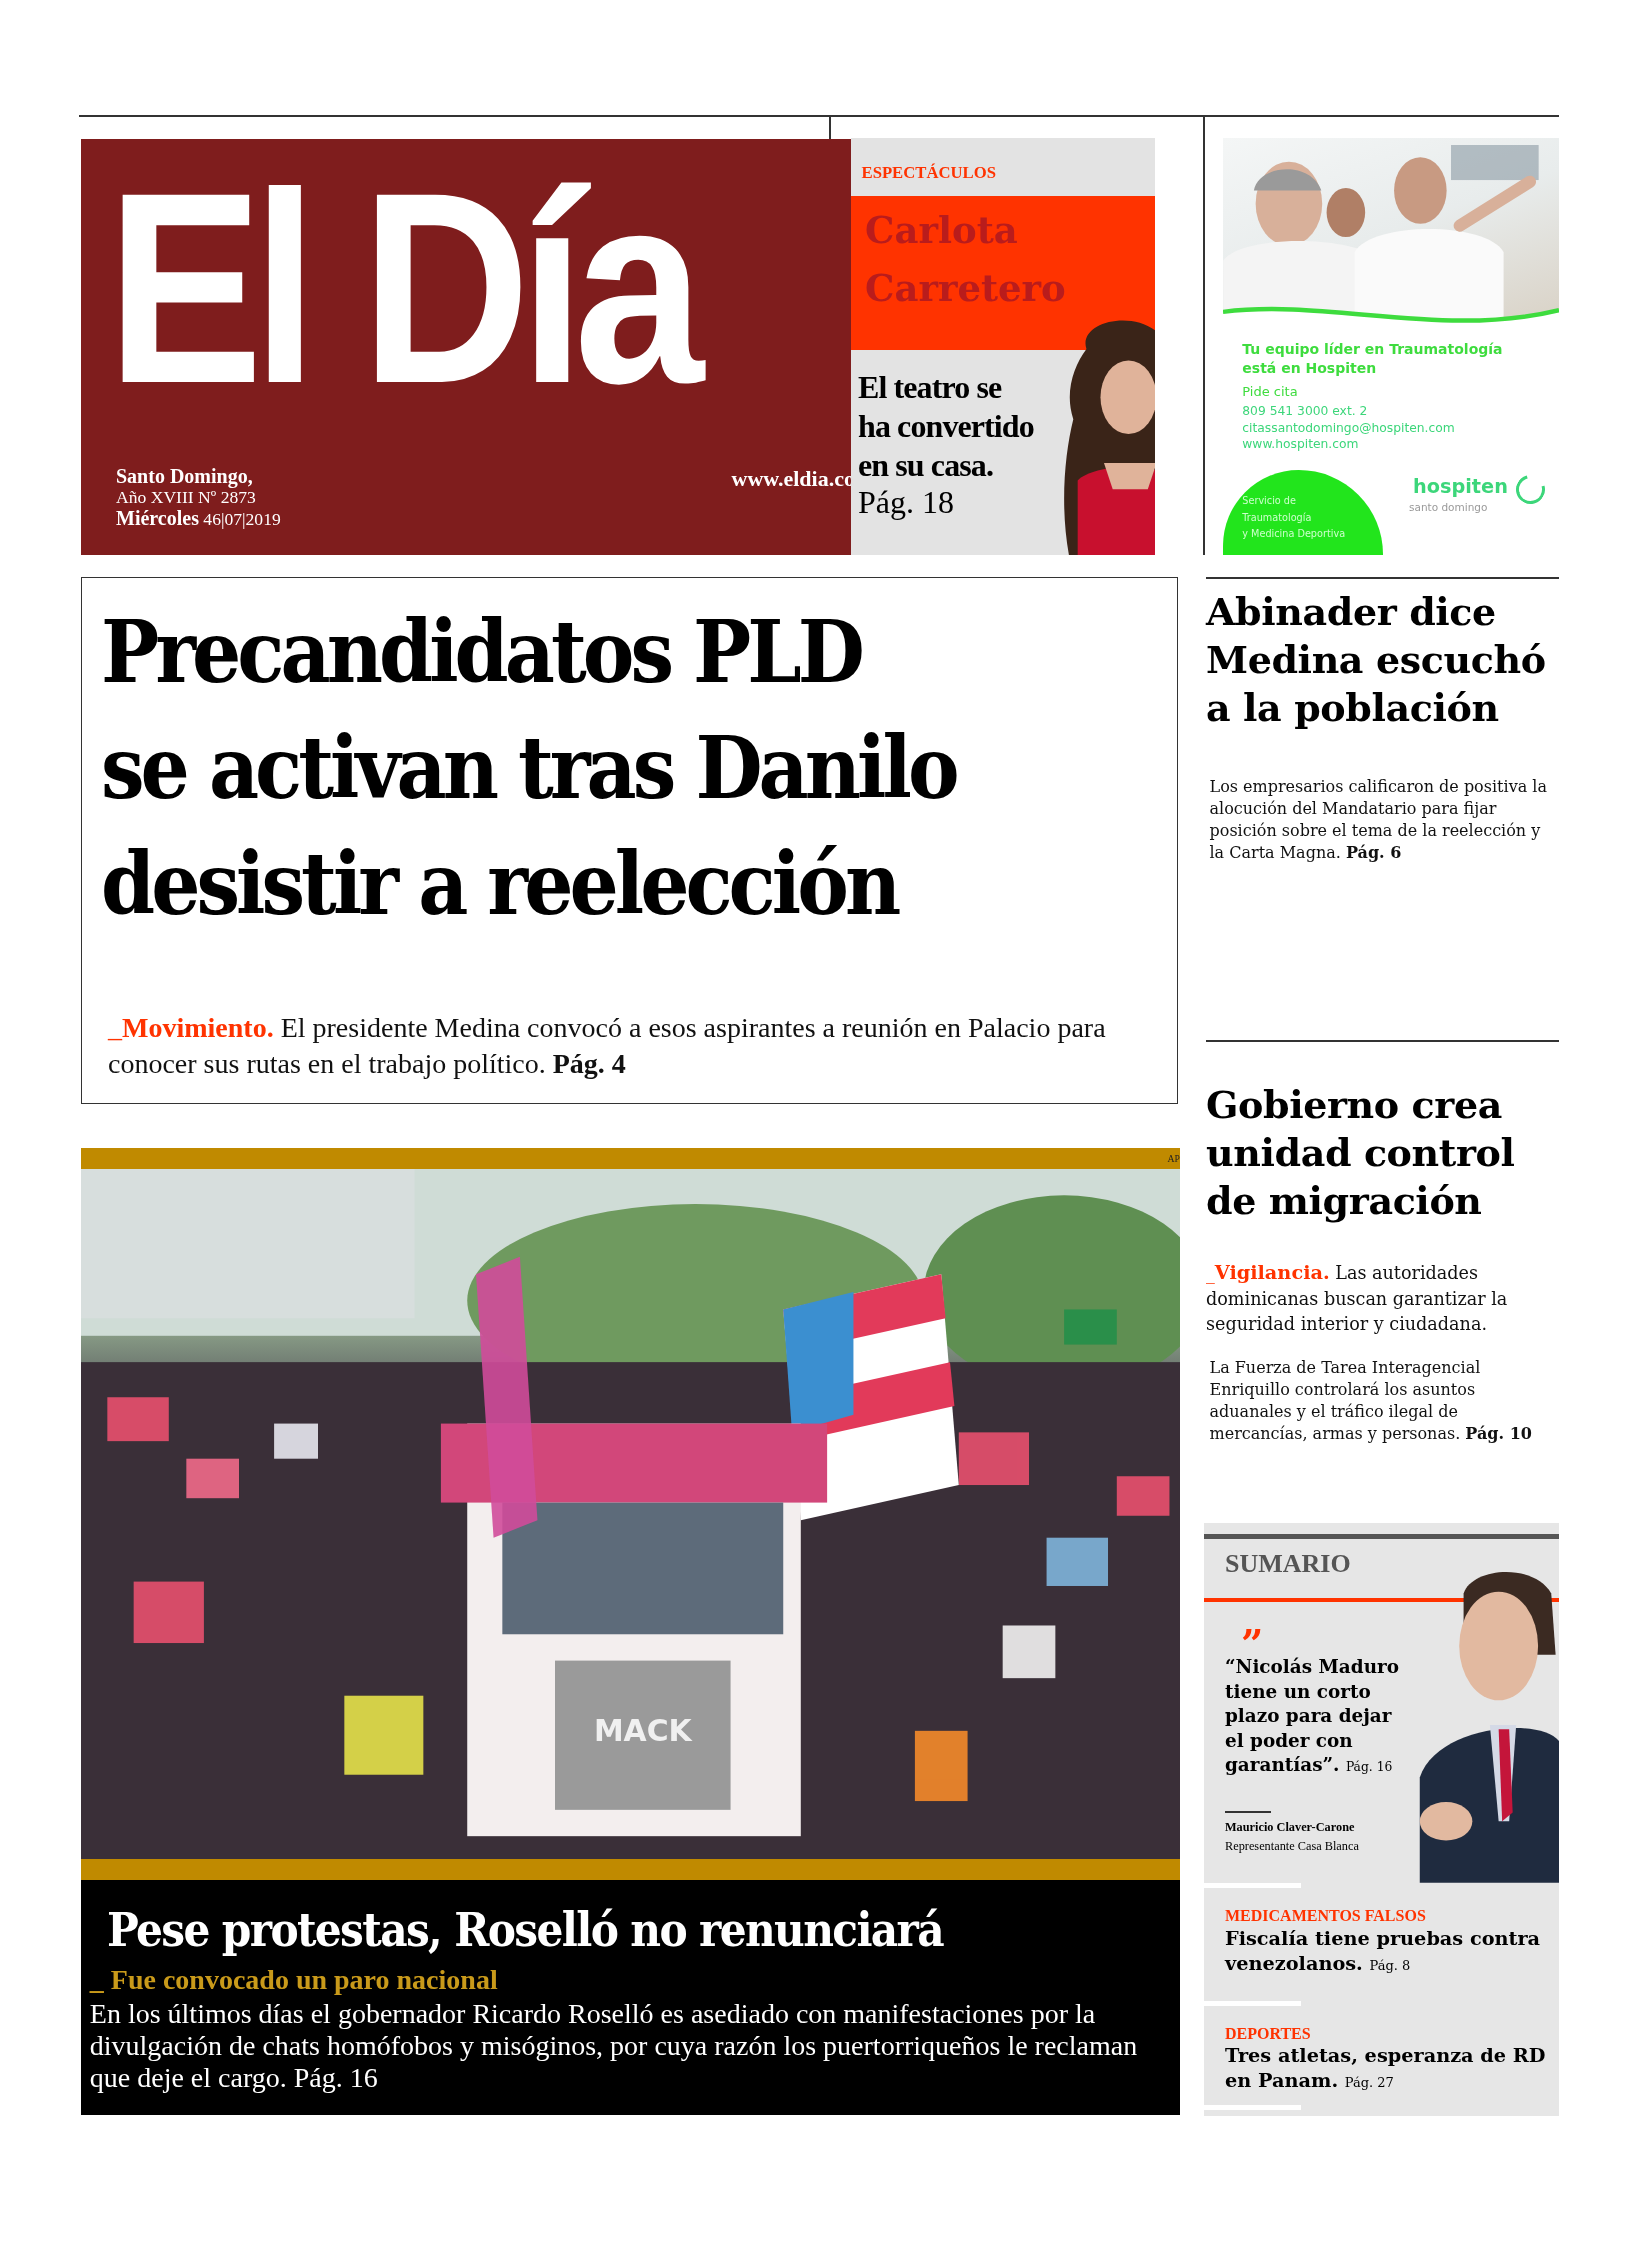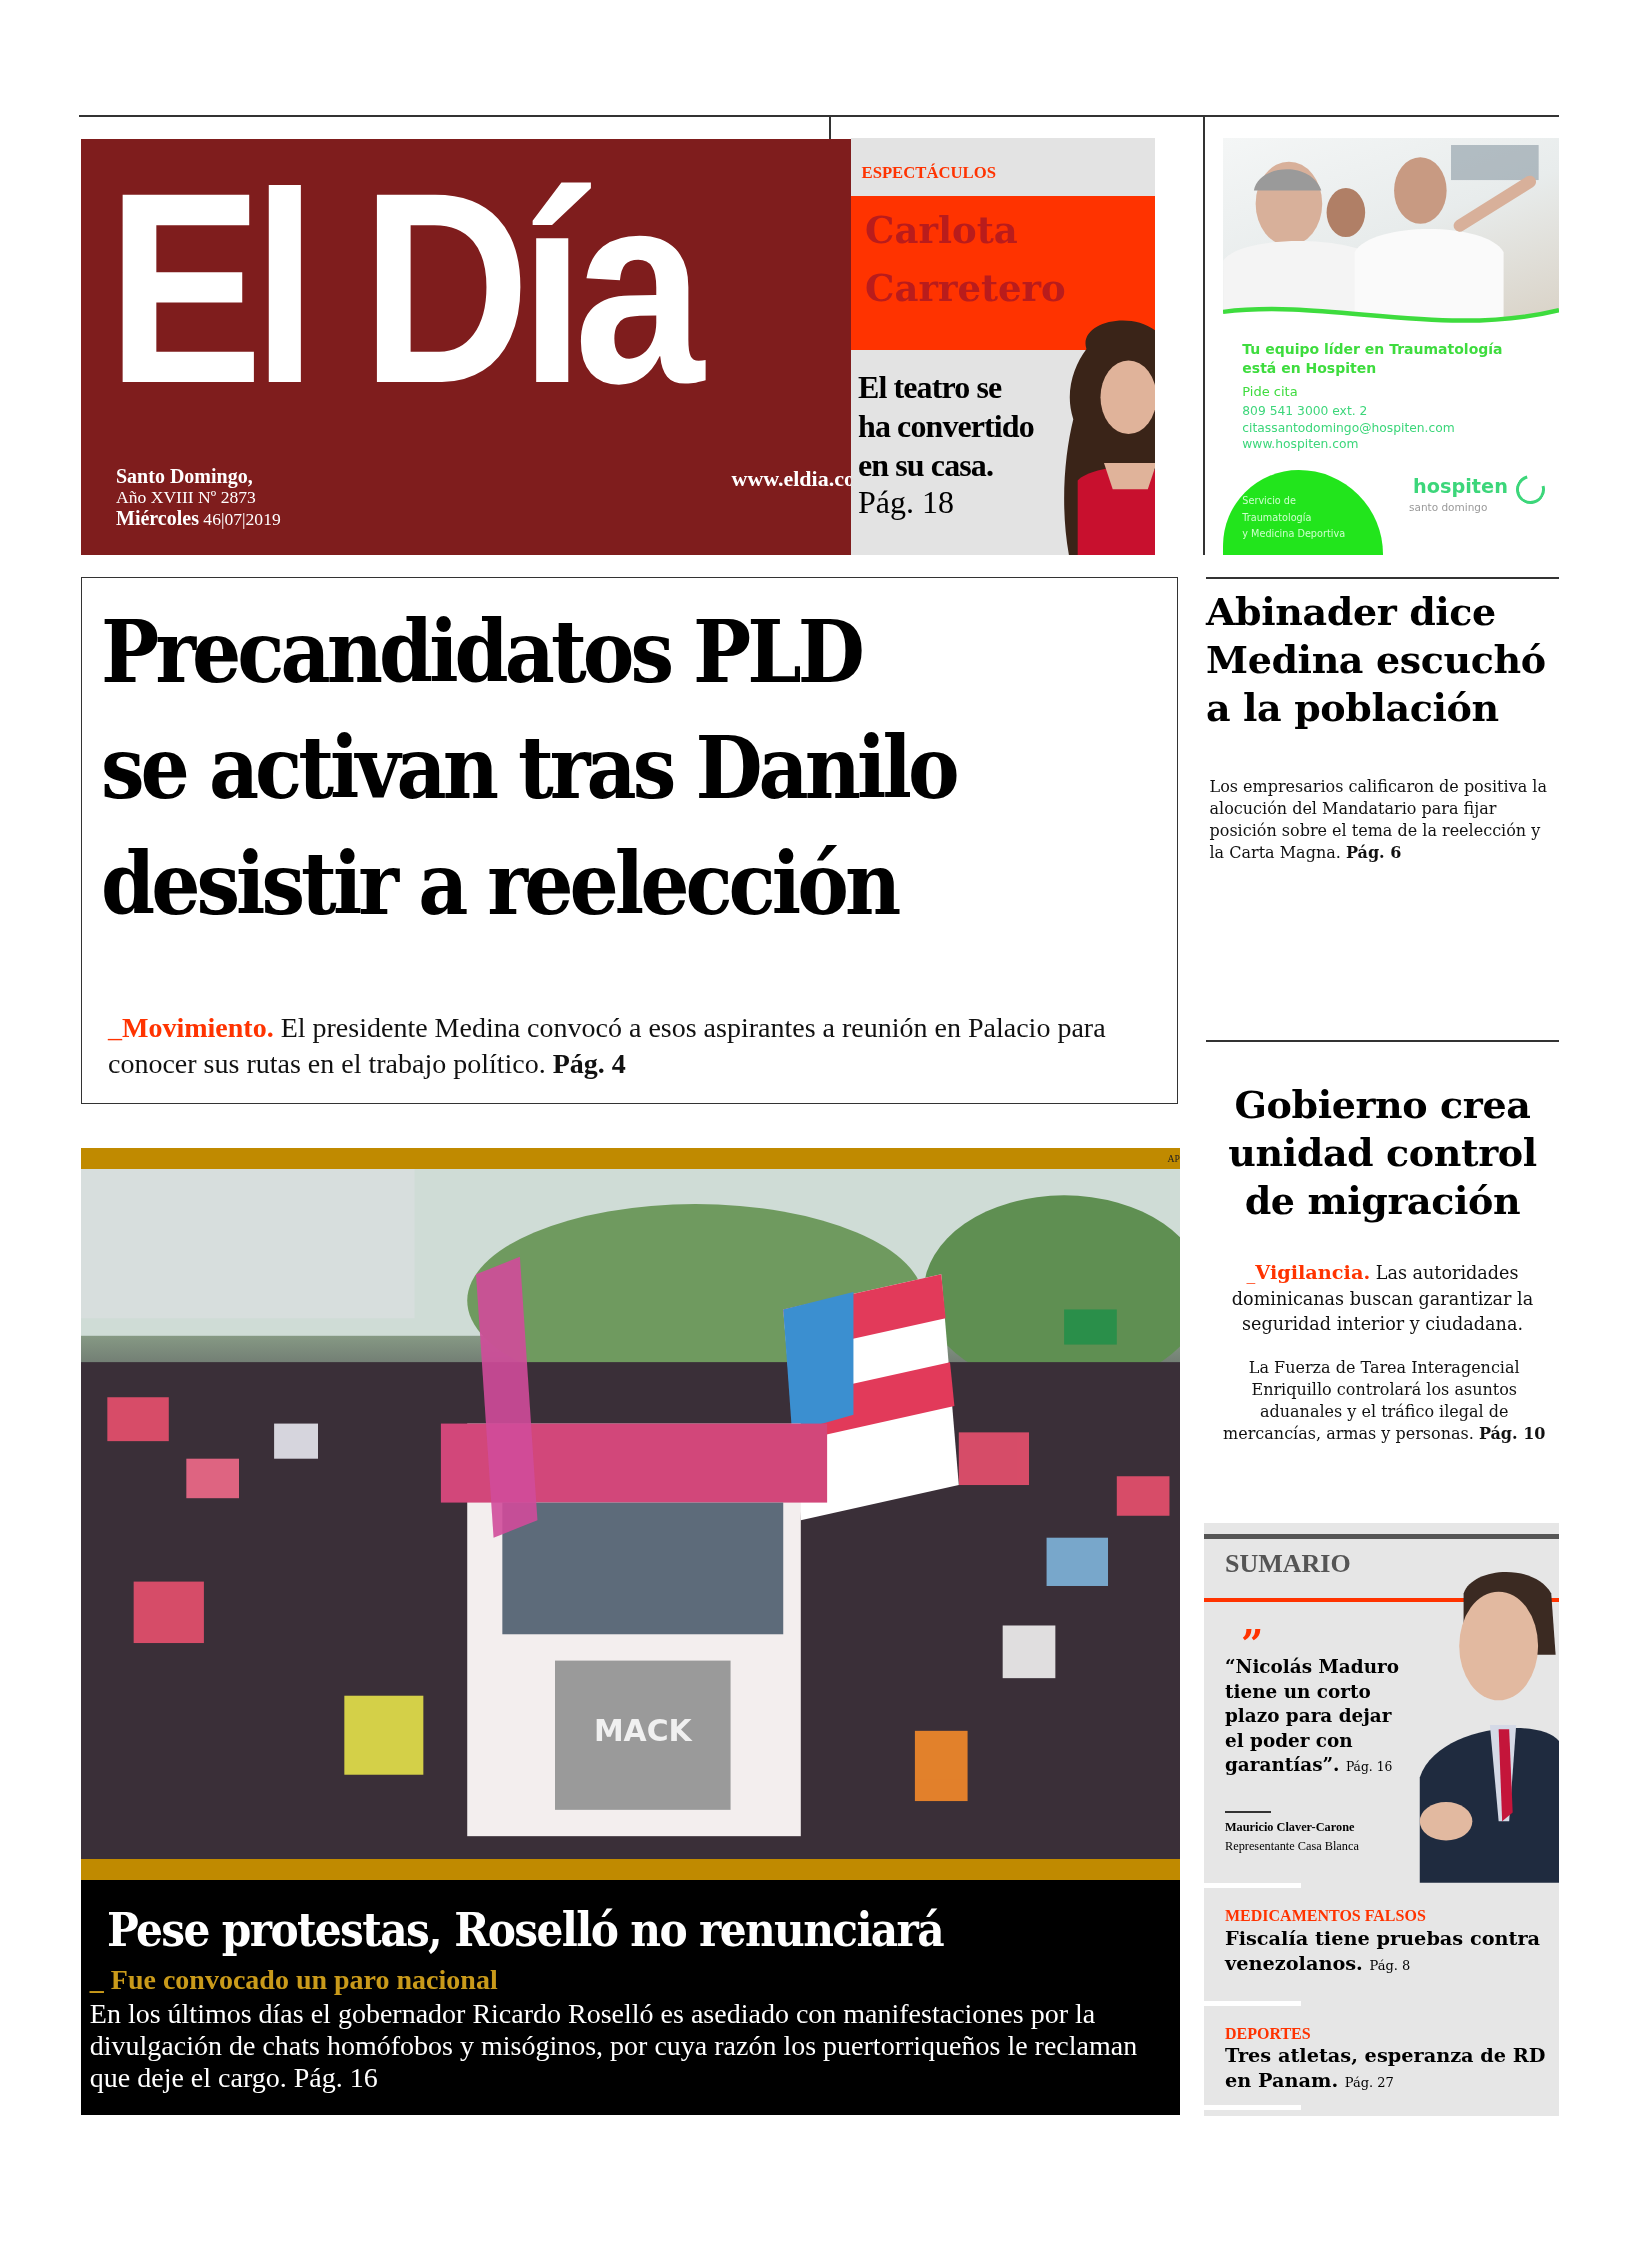--- a/index.html
+++ b/index.html
@@ -168,21 +168,21 @@
 <div class="abs rcol" style="top:588px;">
   <h3 class="rhead">
     <div>Abinader dice</div>
     <div>Medina escuchó</div>
     <div>a la población</div>
   </h3>
   <div class="rbody" style="margin-top:44px;"><span>Los empresarios calificaron de positiva la alocución del Mandatario para fijar posición sobre el tema de la reelección y la Carta Magna. </span><b>Pág. 6</b></div>
 </div>
 
 <div class="rule" style="left:1206px; top:1040px; width:353px; height:1.8px;"></div>
-<div class="abs rcol" style="top:1081px;text-align:center;">
+<div class="abs rcol" style="top:1081px;">
   <h3 class="rhead">
     <div>Gobierno crea</div>
     <div>unidad control</div>
     <div>de migración</div>
   </h3>
   <div class="rdek" style="margin-top:35px; font-size:17.6px;"><span class="dash">_</span><span class="kick" style="font-size:19.3px;">Vigilancia.</span><span> Las autoridades dominicanas buscan garantizar la seguridad interior y ciudadana.</span></div>
   <div class="rbody" style="margin-top:19.3px;"><span>La Fuerza de Tarea Interagencial Enriquillo controlará los asuntos aduanales y el tráfico ilegal de mercancías, armas y personas. </span><b>Pág. 10</b></div>
 </div>
 
 <div id="photoblock" class="abs">

